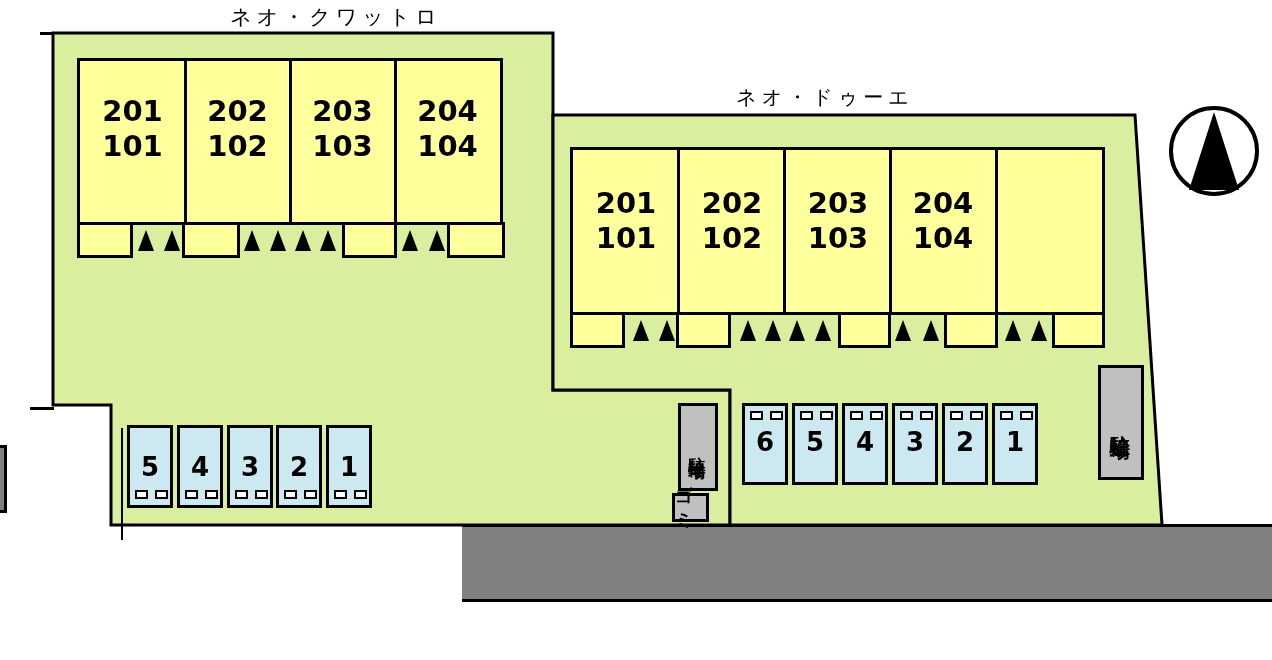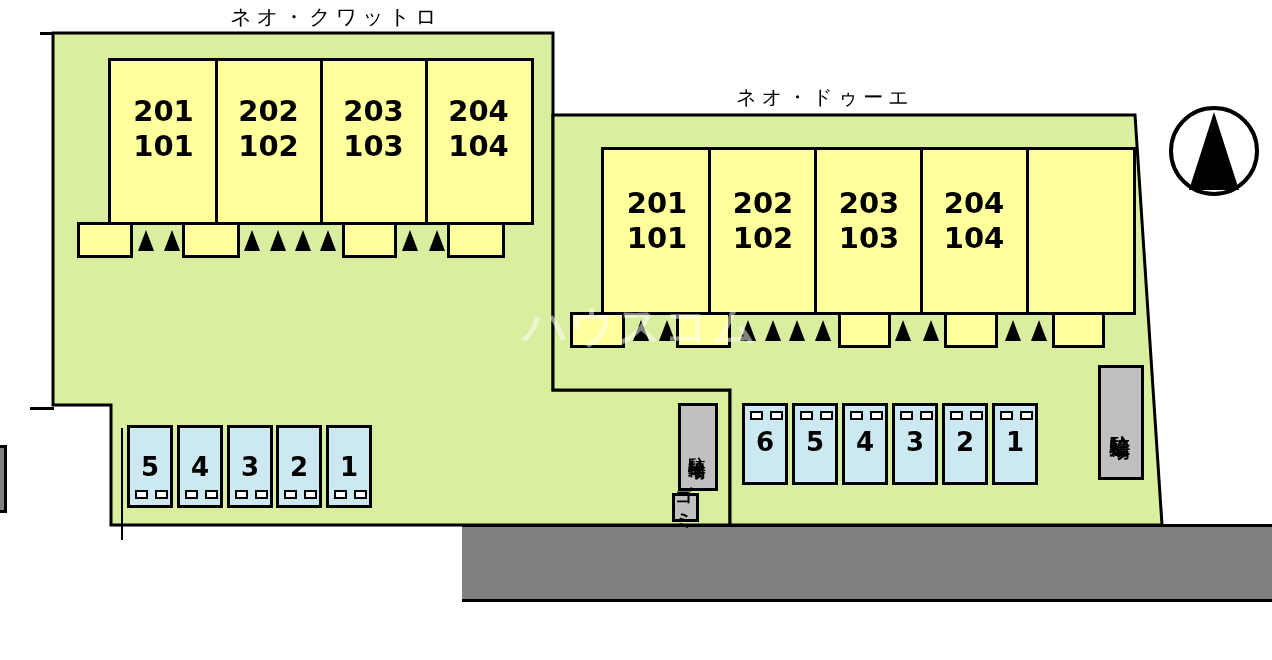--- a/index.html
+++ b/index.html
@@ -3,37 +3,37 @@
 <meta charset="utf-8">
 <style>
   html,body{margin:0;padding:0;background:#fff;}
   #canvas{position:relative;width:1272px;height:660px;background:#ffffff;overflow:hidden;
           font-family:"DejaVu Sans","Liberation Sans",sans-serif;}
   #parcels{position:absolute;left:0;top:0;z-index:1;}
   .title{position:absolute;z-index:4;text-align:center;color:#000;
          font-family:"DejaVu Serif","Liberation Serif",serif;}
   #title-west{left:208px;top:3px;width:256px;font-size:21px;letter-spacing:5px;}
   #title-east{left:706px;top:84px;width:238px;font-size:20px;letter-spacing:5px;}
-  .bldg{position:absolute;background:#ffff9c;border:3px solid #000;box-sizing:border-box;z-index:3;margin-left:31px;}
+  .bldg{position:absolute;background:#ffff9c;border:3px solid #000;box-sizing:border-box;z-index:3;}
   .divider{position:absolute;top:0;bottom:0;width:3px;background:#000;}
   .unit-label{position:absolute;text-align:center;font-size:29px;font-weight:bold;
               line-height:35px;color:#000;}
   .porch{position:absolute;background:#ffff9c;border:3px solid #000;box-sizing:border-box;z-index:4;}
   .tri{position:absolute;width:0;height:0;border-left:8px solid transparent;
        border-right:8px solid transparent;border-bottom:21px solid #000;z-index:4;}
   .pspace{position:absolute;background:#cce8f0;border:3px solid #000;box-sizing:border-box;z-index:3;}
   .pnum{position:absolute;left:0;right:0;text-align:center;font-size:26px;font-weight:bold;color:#000;}
   .stopper{position:absolute;width:13px;height:9px;background:#fff;border:2px solid #000;
            box-sizing:border-box;}
   .graysign{position:absolute;background:#c0c0c0;border:3px solid #000;box-sizing:border-box;z-index:3;
             display:flex;align-items:center;justify-content:center;color:#000;font-weight:bold;}
   .vtext{writing-mode:vertical-rl;text-orientation:upright;letter-spacing:3px;}
   #bike-west{left:678px;top:403px;width:40px;height:88px;font-size:17px;}
   #bike-east{left:1098px;top:365px;width:46px;height:115px;font-size:20px;}
-  #trash{left:672px;top:493px;width:27px;height:29px;font-size:18px;letter-spacing:1px;z-index:4;}
+  #trash{left:672px;top:493px;width:37px;height:29px;font-size:18px;letter-spacing:1px;z-index:4;}
   #road{position:absolute;left:462px;top:524px;width:810px;height:78px;background:#808080;
         border-top:3px solid #000;border-bottom:3px solid #000;box-sizing:border-box;z-index:2;}
   #neighbor{position:absolute;left:0;top:445px;width:7px;height:68px;background:#808080;
             border:3px solid #000;border-left:none;box-sizing:border-box;z-index:2;}
   #compass{position:absolute;left:1169px;top:106px;width:90px;height:90px;border:4px solid #000;
            border-radius:50%;box-sizing:border-box;z-index:3;}
   #compass .needle{position:absolute;left:16px;top:2px;width:0;height:0;
            border-left:25px solid transparent;border-right:25px solid transparent;
            border-bottom:78px solid #000;}
   .tick{position:absolute;background:#000;z-index:2;}
@@ -200,15 +200,14 @@
     <span class="vtext">駐輪場</span>
   </div>
   <div class="graysign" id="trash">
     <span>ゴミ</span>
   </div>
 
   <div id="compass">
     <div class="needle"></div>
   </div>
 
-  <div id="watermark">ハウスコム</div>
 
 </div>
 
 </body></html>

